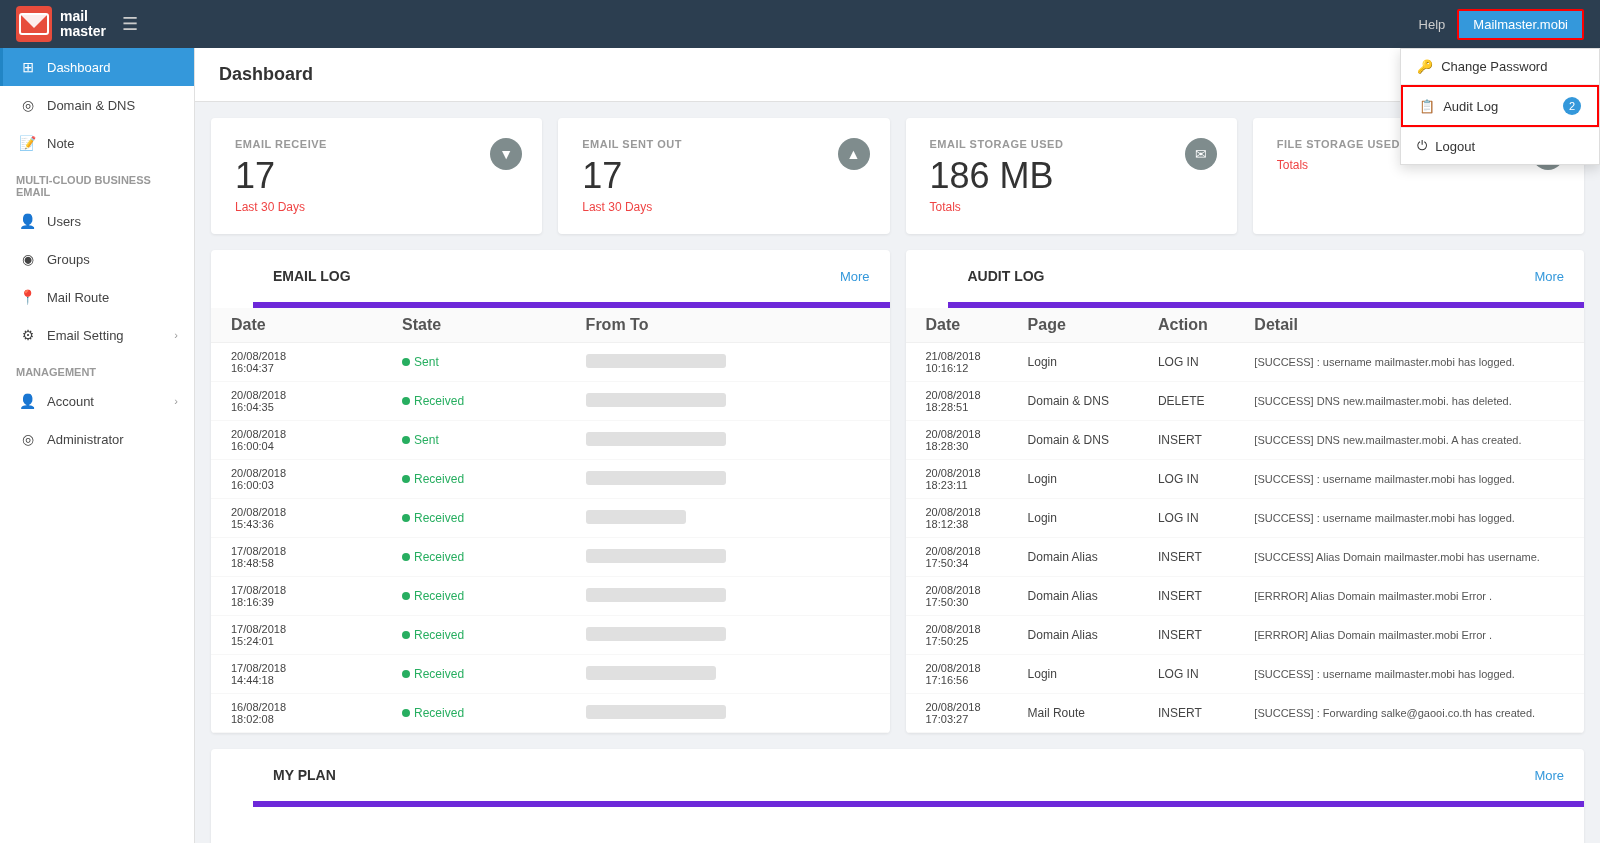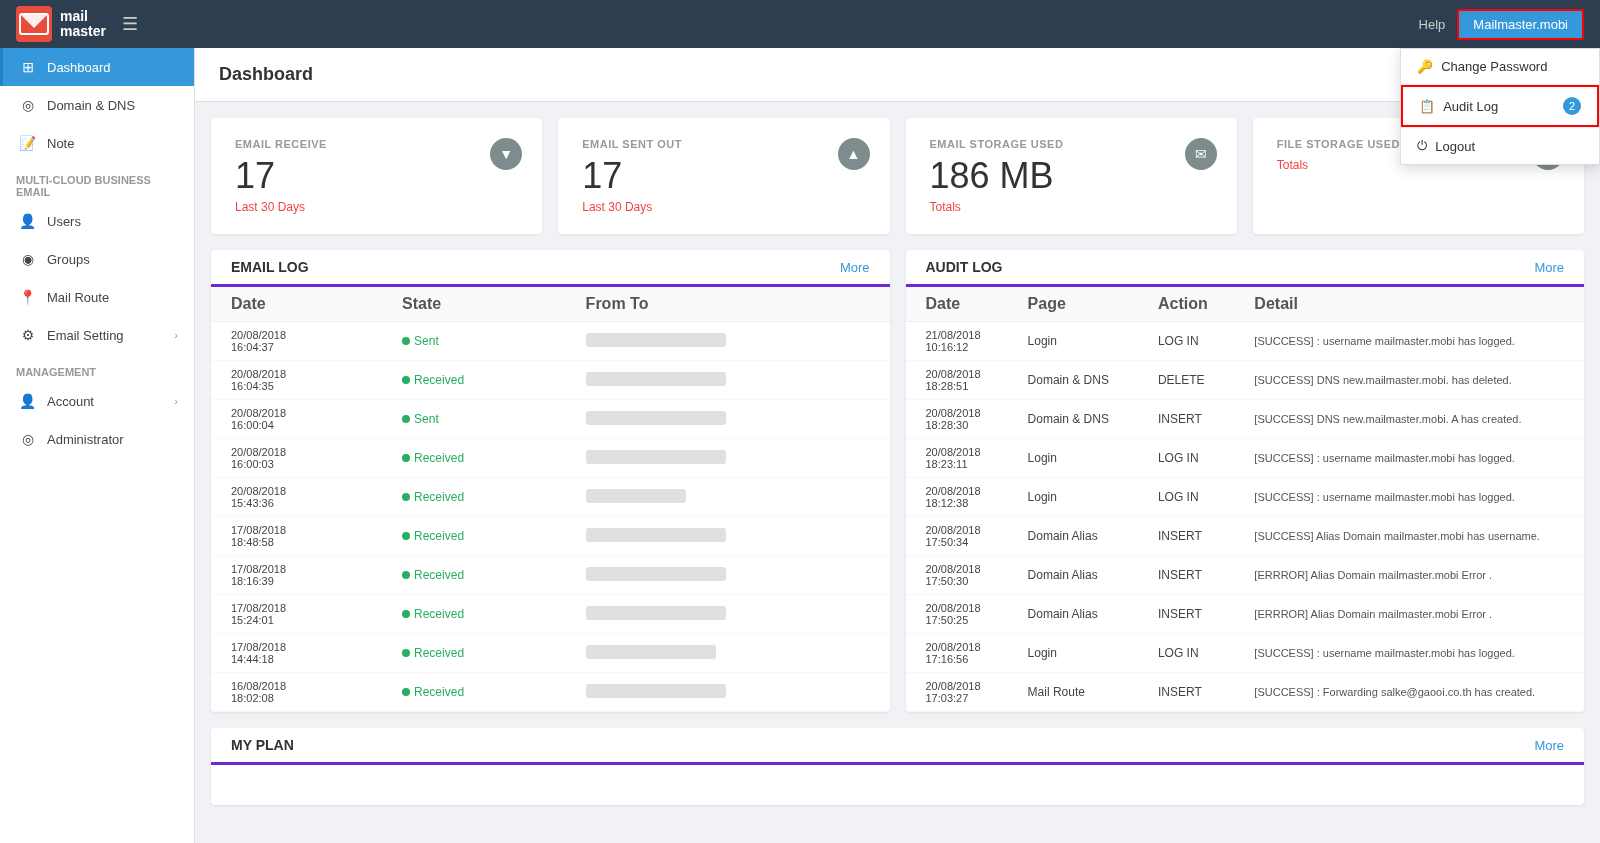--- a/index.html
+++ b/index.html
@@ -183,22 +183,23 @@
       background: white;
       flex: 1;
       border-radius: 4px;
       box-shadow: 0 1px 3px rgba(0,0,0,0.08);
       overflow: hidden;
     }
     .table-header {
       display: flex;
       justify-content: space-between;
       align-items: center;
-      padding: 9px 20px;
-      border-bottom: 3px solid #6d28d9;
+      padding: 18px 20px;
+      border-bottom: 6px solid #6d28d9;
+      margin-left: 42px;
     }
     .table-title { font-size: 14px; font-weight: 700; color: #333; }
     .more-link { font-size: 13px; color: #3498db; cursor: pointer; text-decoration: none; }
     .data-table { width: 100%; border-collapse: collapse; }
     .data-table th {
       text-align: left;
       padding: 8px 20px;
       font-size: 16px;
       font-weight: 700;
       color: #555;

